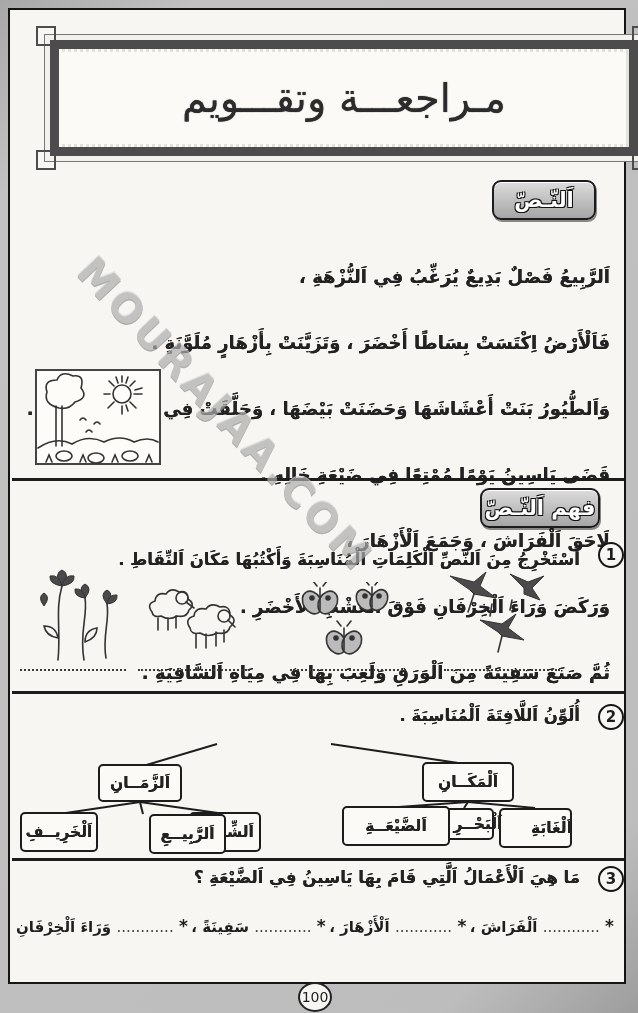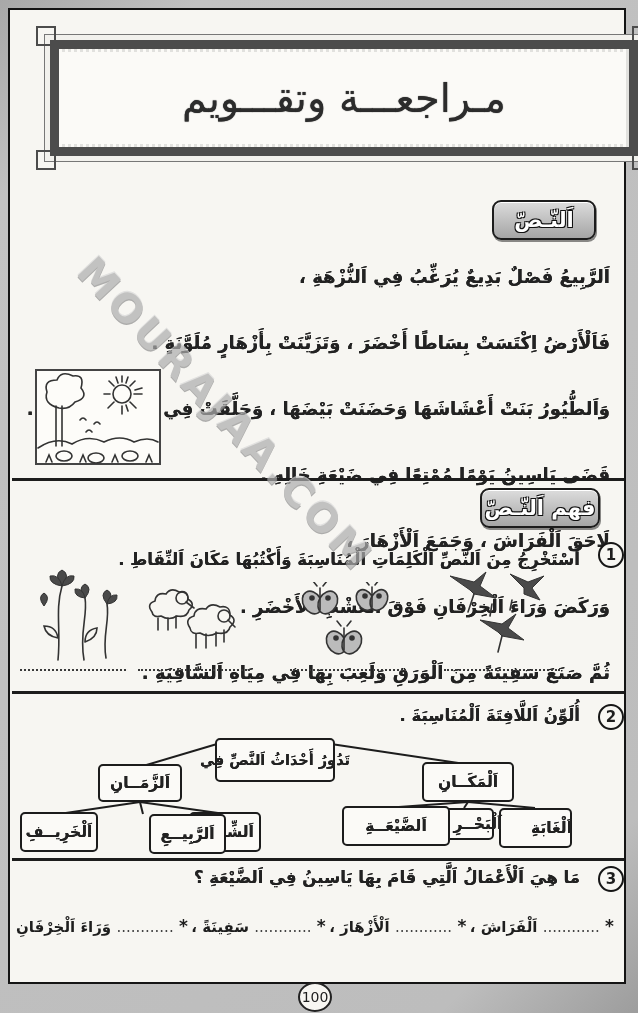--- a/index.html
+++ b/index.html
@@ -117,21 +117,21 @@
     <div class="corner tr"></div>
     <div class="corner bl"></div>
     <div class="corner br"></div>
     <div class="title-frame-inner">
       <div class="inner-white">
         <div class="page-title">مـراجعـــة وتقـــويم</div>
       </div>
     </div>
   </div>
 
-  <div class="chip" style="left:482px;top:170px;width:100px;margin-top:20px;">اَلنّـصّ</div>
+  <div class="chip" style="left:482px;top:170px;width:100px;">اَلنّـصّ</div>
 
   <div class="text-block">
     <div class="t-line">اَلرَّبِيعُ فَصْلٌ بَدِيعٌ يُرَغِّبُ فِي اَلنُّزْهَةِ ،</div>
     <div class="t-line">فَاَلْأَرْضُ اِكْتَسَتْ بِسَاطًا أَخْضَرَ ، وَتَزَيَّنَتْ بِأَزْهَارٍ مُلَوَّنَةٍ .</div>
     <div class="t-line">وَاَلطُّيُورُ بَنَتْ أَعْشَاشَهَا وَحَضَنَتْ بَيْضَهَا ، وَحَلَّقَتْ فِي اَلْفَضَاءِ شَادِيَةً .</div>
     <div class="t-line">قَضَى يَاسِينُ يَوْمًا مُمْتِعًا فِي ضَيْعَةِ خَالِهِ .</div>
     <div class="t-line">لَاحَقَ اَلْفَرَاشَ ، وَجَمَعَ اَلْأَزْهَارَ ،</div>
     <div class="t-line">وَرَكَضَ وَرَاءَ اَلْخِرْفَانِ فَوْقَ اَلْعُشْبِ اَلْأَخْضَرِ .</div>
     <div class="t-line">ثُمَّ صَنَعَ سَفِينَةً مِنَ اَلْوَرَقِ وَلَعِبَ بِهَا فِي مِيَاهِ اَلسَّاقِيَةِ .</div>
   </div>
@@ -259,21 +259,20 @@
       <line x1="321" y1="14" x2="455" y2="34"></line>
       <line x1="130" y1="72" x2="49" y2="84"></line>
       <line x1="130" y1="72" x2="133" y2="84"></line>
       <line x1="130" y1="72" x2="215" y2="84"></line>
       <line x1="458" y1="72" x2="375" y2="78"></line>
       <line x1="458" y1="72" x2="454" y2="78"></line>
       <line x1="458" y1="72" x2="525" y2="78"></line>
     </g>
   </svg>
 
-  <div class="dbox" style="left:205px;top:728px;width:120px;height:44px;font-size:14.5px;">تَدُورُ أَحْدَاثُ اَلنَّصِّ فِي</div>
   <div class="dbox" style="left:88px;top:754px;width:84px;height:38px;">اَلزَّمَــانِ</div>
   <div class="dbox" style="left:412px;top:752px;width:92px;height:40px;">اَلْمَكَــانِ</div>
 
   <div class="dbox" style="left:179px;top:802px;width:72px;height:40px;">اَلشِّتَــاءِ</div>
   <div class="dbox" style="left:95px;top:804px;width:77px;height:40px;margin-left:44px;">اَلرَّبِيــعِ</div>
   <div class="dbox" style="left:10px;top:802px;width:78px;height:40px;">اَلْخَرِيــفِ</div>
 
   <div class="dbox" style="left:489px;top:798px;width:73px;height:40px;padding-left:32px;">اَلْغَابَةِ</div>
   <div class="dbox" style="left:424px;top:798px;width:60px;height:32px;padding-left:28px;">اَلْبَحْــرِ</div>
   <div class="dbox" style="left:332px;top:796px;width:108px;height:40px;">اَلضَّيْعَــةِ</div>

